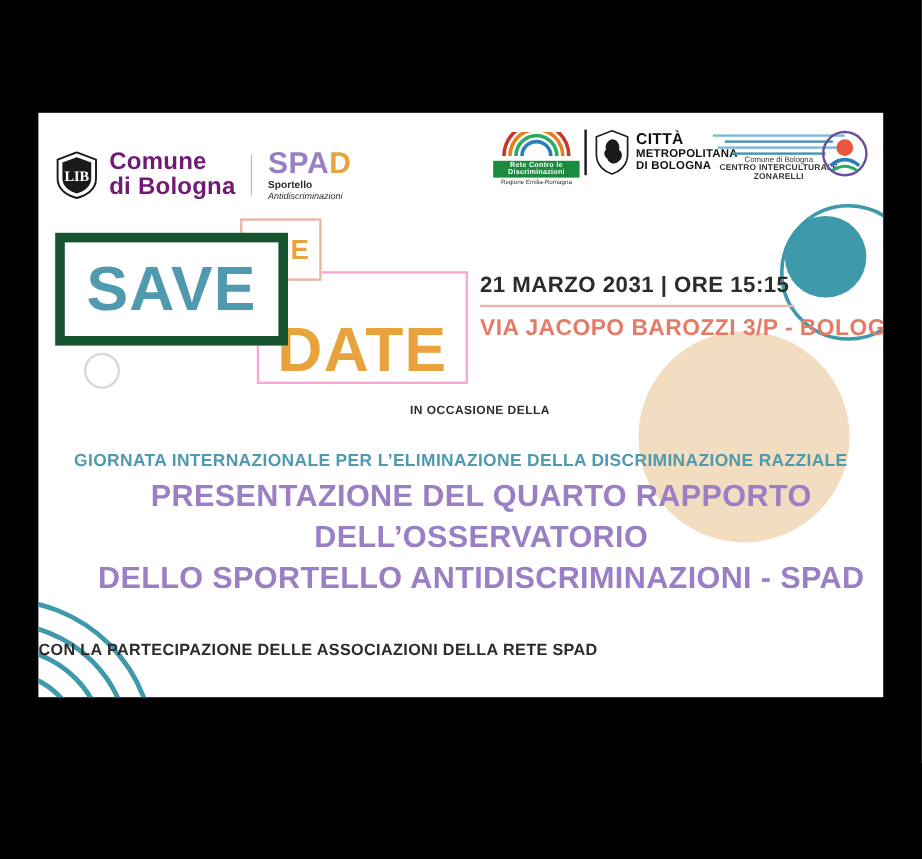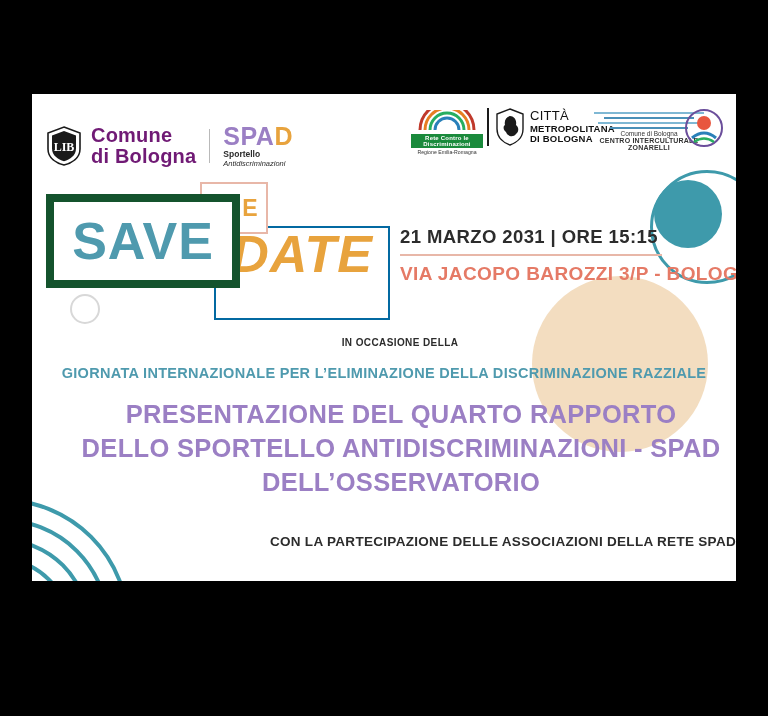--- a/index.html
+++ b/index.html
@@ -134,21 +134,21 @@
     display: flex;
     align-items: center;
     gap: 5px;
     border-left: 2px solid #1a1a1a;
     padding-left: 6px;
   }
   .citta-txt {
     line-height: 1.1;
     color: #111;
   }
-  .citta-l1 { font-size: 13px; font-weight: normal; letter-spacing: .3px; }
+  .citta-l1 { font-size: 13px; font-weight: bold; letter-spacing: .3px; }
   .citta-l2 { font-size: 9.5px; font-weight: bold; letter-spacing: .2px; }
 
   .logo-zonarelli {
     position: absolute;
     left: 562px; top: 18px;
     width: 110px;
     text-align: center;
   }
   .zon-lines { height: 18px; position: relative; }
   .zon-lines span {
@@ -197,27 +197,26 @@
   .the-text {
     font-size: 23px;
     font-weight: bold;
     color: #e8a33d;
     letter-spacing: 1px;
   }
   .date-box {
     position: absolute;
     left: 182px; top: 132px;
     width: 172px; height: 90px;
-    border: 2px solid #0369a1;
+    border: 2px solid #f9a8d4;
     background: #ffffff;
     display: flex;
-    align-items: flex-start;
+    align-items: flex-end;
     justify-content: center;
     z-index: 2;
-    font-style: italic;
   }
   .date-text {
     font-size: 52px;
     font-weight: bold;
     color: #e8a33d;
     letter-spacing: 1px;
     line-height: 1;
   }
 
   
@@ -256,21 +255,21 @@
     left: 16px; top: 243px;
     width: 100%;
     text-align: center;
     font-size: 10px;
     font-weight: bold;
     color: #2c2c2c;
     letter-spacing: 0.4px;
   }
   .giornata {
     position: absolute;
-    left: 0; top: 271px;
+    left: 0; top: 282px;
     width: 100%;
     text-align: center;
     font-size: 14.5px;
     font-weight: bold;
     color: #4f9aae;
     letter-spacing: 0.3px;
   }
   .titolo {
     position: absolute;
     left: 0; top: 304px;
@@ -280,21 +279,21 @@
     font-weight: bold;
     color: #9b7fc4;
     line-height: 1.33;
     letter-spacing: 0.3px;
     padding-left: 17px;
   }
   .partecipazione {
     position: absolute;
     left: 0; top: 440px;
     width: 100%;
-    text-align: right;
+    text-align: left;
     font-size: 13.5px;
     font-weight: bold;
     color: #2c2c2c;
     letter-spacing: 0.3px;
   }
 </style>
 </head>
 <body>
 
 <div id="poster">
@@ -394,18 +393,18 @@
   </div>
   <div class="when-rule"></div>
   <div class="venue">
     <span class="addr">VIA JACOPO BAROZZI 3/P - BOLOGNA</span>
   </div>
 
   <div class="occasione">IN OCCASIONE DELLA</div>
   <div class="giornata">GIORNATA INTERNAZIONALE PER L’ELIMINAZIONE DELLA DISCRIMINAZIONE RAZZIALE</div>
   <div class="titolo">
     <div>PRESENTAZIONE DEL QUARTO RAPPORTO</div>
+    <div>DELL’OSSERVATORIO</div>
     <div>DELLO SPORTELLO ANTIDISCRIMINAZIONI - SPAD</div>
-    <div>DELL’OSSERVATORIO</div>
   </div>
   <div class="partecipazione">CON LA PARTECIPAZIONE DELLE ASSOCIAZIONI DELLA RETE SPAD</div>
 
 </div>
 
 </body></html>

